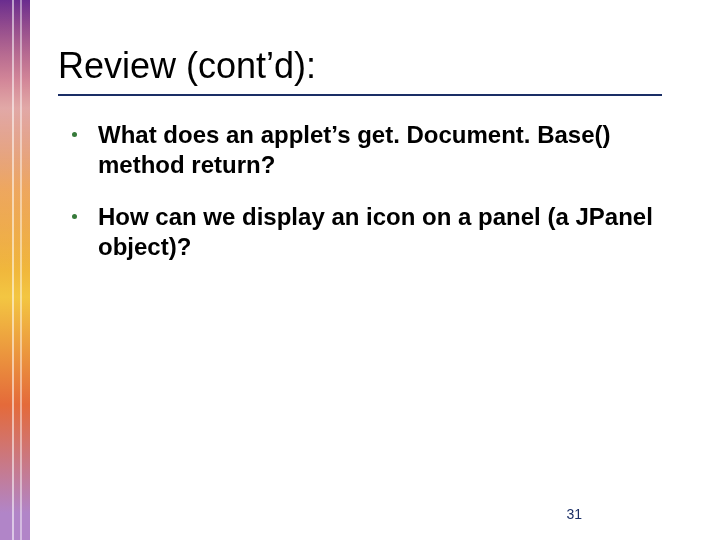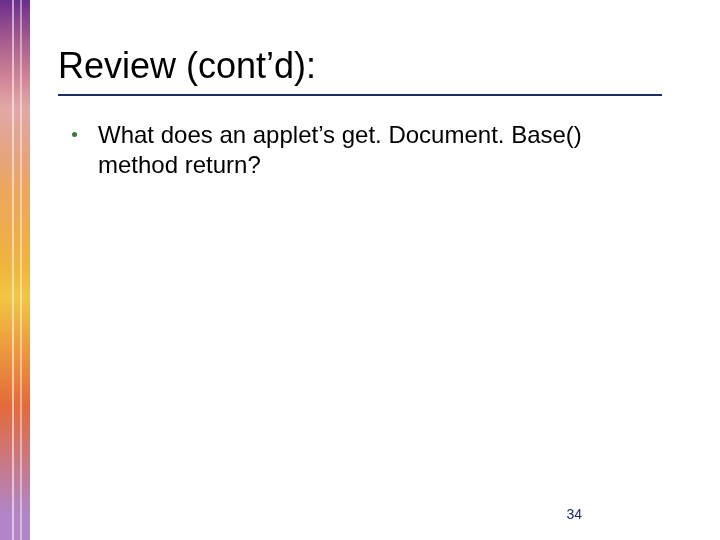--- a/index.html
+++ b/index.html
@@ -40,20 +40,21 @@
     top: 94px;
     width: 604px;
     height: 2px;
     background: #1a2e66;
   }
   .content {
     position: absolute;
     left: 58px;
     top: 120px;
     width: 605px;
+    font-weight: bold;
   }
   .item {
     position: relative;
     padding-left: 40px;
     margin-bottom: 22px;
     font-size: 24px;
     line-height: 1.25;
     color: #000;
   }
   .bullet {
@@ -102,16 +103,20 @@
   </svg>
 
   <div class="title">Review (cont’d):</div>
   <div class="underline"></div>
 
   <div class="content">
     <div class="item">
       <span class="bullet"></span>
       <span>What does an applet’s get. Document. Base() method return?</span>
     </div>
+    <div class="item">
+      <span class="bullet"></span>
+      <span>How can we display an icon on a panel (a JPanel object)?</span>
+    </div>
   </div>
 
-  <div class="pagenum">34</div>
+  <div class="pagenum">31</div>
 </div>
 
 </body></html>

